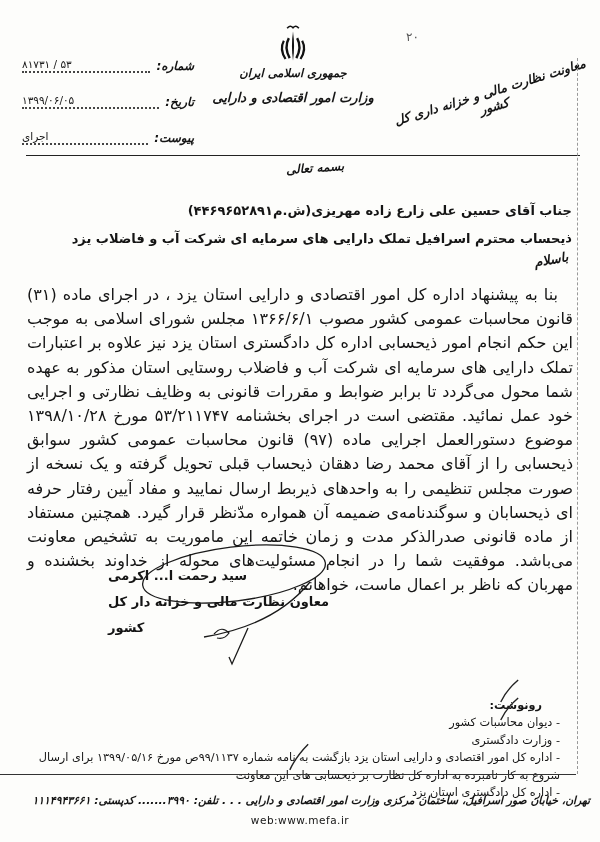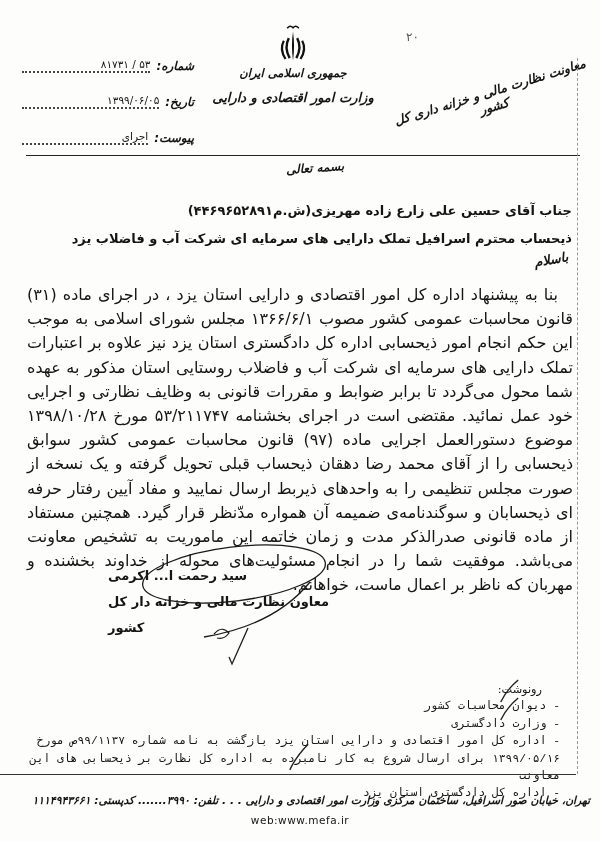--- a/index.html
+++ b/index.html
@@ -14,42 +14,42 @@
     font-size:11.5px;font-weight:bold;font-style:italic;}
   .ministry{position:absolute;top:90px;left:168px;width:250px;text-align:center;
     font-size:13px;font-weight:bold;font-style:italic;}
   .division{position:absolute;top:84px;right:2px;width:212px;text-align:center;
     font-size:12.5px;font-weight:bold;font-style:italic;transform:rotate(-17deg);
     transform-origin:center;}
   .hmark{position:absolute;top:30px;left:406px;font-size:12px;color:#555;direction:ltr;}
   .field{position:absolute;left:22px;width:172px;display:flex;direction:rtl;align-items:flex-end;}
   .f1{top:58px}.f2{top:94px}.f3{top:130px}
   .flabel{font-size:12px;font-weight:bold;font-style:italic;margin-left:6px;white-space:nowrap;}
-  .fval{flex:1;text-align:right;font-size:10.5px;border-bottom:2px dotted #444;
+  .fval{flex:1;text-align:left;font-size:10.5px;border-bottom:2px dotted #444;
     padding-bottom:1px;white-space:nowrap;}
   .hr1{position:absolute;top:155px;left:26px;right:20px;border-top:1.5px solid #222;}
   
   .besmele{position:absolute;top:161px;left:240px;width:150px;text-align:center;
     font-size:12px;font-weight:bold;font-style:italic;transform:rotate(-4deg);}
   .recipient{position:absolute;top:197px;right:28px;left:28px;text-align:right;
     font-size:13px;font-weight:bold;line-height:28px;}
   .salutation{position:absolute;top:252px;right:32px;font-size:13px;font-weight:bold;
     font-style:italic;transform:rotate(-10deg);}
   
   .bodytext{position:absolute;top:283px;right:27px;left:27px;
     font-size:16px;line-height:24.2px;text-align:justify;text-indent:15px;}
   
   .sig{position:absolute;top:563px;left:108px;width:255px;text-align:left;
     font-size:13px;font-weight:bold;line-height:26px;}
   .sigmark{position:absolute;top:538px;left:96px;width:280px;height:140px;pointer-events:none;}
   
   .cc{position:absolute;top:681px;right:26px;left:28px;text-align:right;
     font-size:11.3px;line-height:17.4px;}
-  .cclabel{font-weight:normal;margin-right:32px;}
-  .ccitem{margin-right:14px;font-family:Liberation Mono, monospace;}
+  .cclabel{font-weight:bold;margin-right:32px;margin-top:16px;}
+  .ccitem{margin-right:14px;}
   .ccitem.last{}
   .tick{position:absolute;pointer-events:none;}
   .t1{top:678px;left:498px;width:22px;height:26px;}
   .t2{top:696px;left:498px;width:22px;height:26px;}
   .t3{top:742px;left:288px;width:22px;height:30px;}
   
   .vline{position:absolute;top:58px;right:22px;height:716px;border-right:1px dashed #999;}
   .hr2{position:absolute;top:774px;left:0;right:24px;border-top:1.2px solid #333;}
   .addr{position:absolute;top:794px;left:10px;right:10px;text-align:right;
     font-size:10.8px;font-weight:bold;font-style:italic;}

